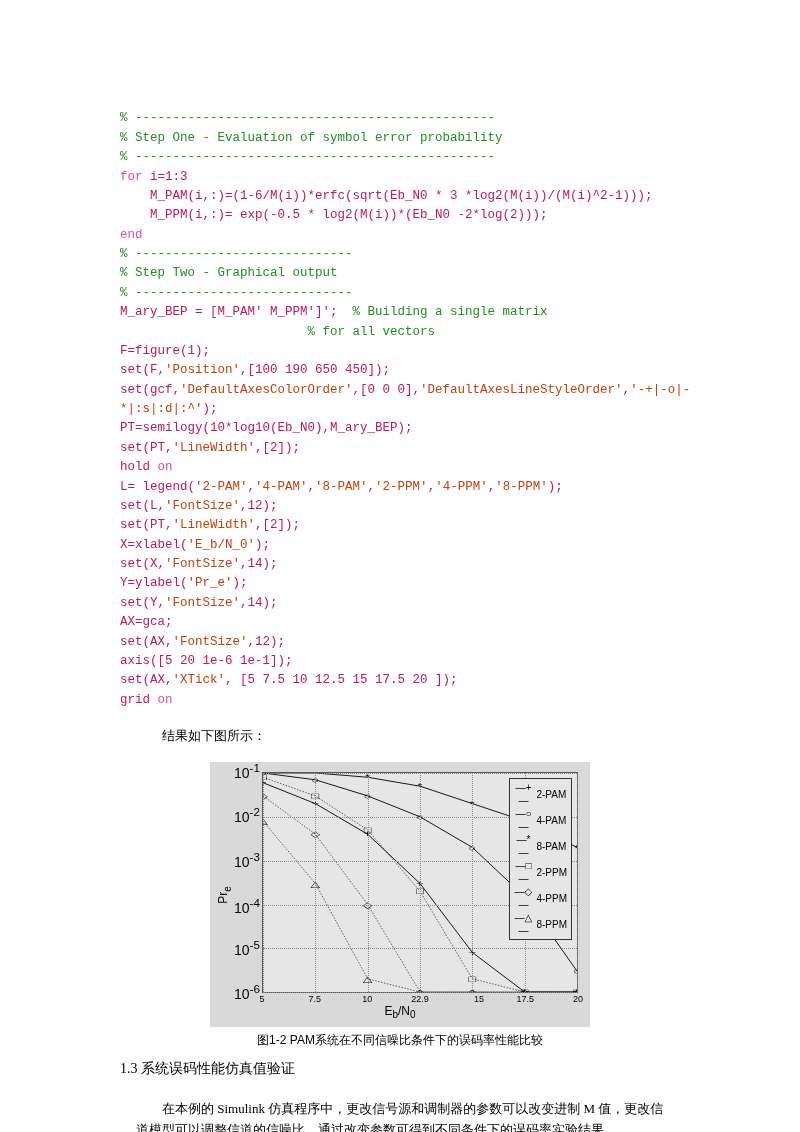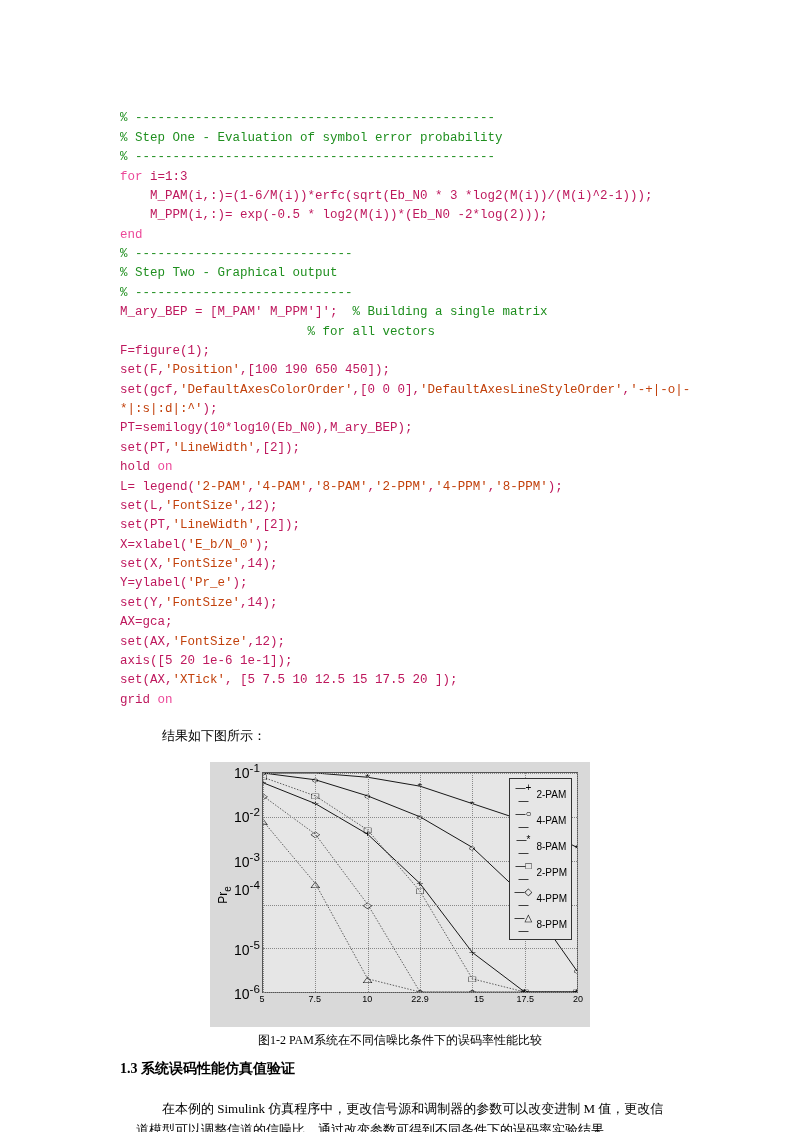--- a/index.html
+++ b/index.html
@@ -20,26 +20,26 @@
     white-space: pre;
   }
   .c-comment { color: #1f8f1f; }
   .c-keyword { color: #ec4899; }
   .c-string  { color: #c2410c; }
   .c-plain   { color: #be185d; }
   .indent { text-indent: 2em; margin: 16px; }
   h2.section {
     font-family: "SimHei", "SimSun", serif;
     font-size: 14px;
-    font-weight: bold;
+    font-weight: normal;
     margin: 6px 0 20px 0;
   }
   .caption {
     text-align: center;
-    font-family: Liberation Serif, serif;
+    font-family: Liberation Sans, sans-serif;
     font-size: 12px;
     margin: 4px 0 8px 0;
   }
   .chart-wrap {
     display: flex;
     justify-content: center;
     margin: 6px 0 2px 0;
   }
   
   .chart {
@@ -215,24 +215,25 @@
         <div class="legend-row">
           <span class="mk">—◇—</span>
           <span>4-PPM</span>
         </div>
         <div class="legend-row">
           <span class="mk">—△—</span>
           <span>8-PPM</span>
         </div>
       </div>
     <div class="ylabel">Pr<sub>e</sub></div>
+    <div class="xlabel">E<sub>b</sub>/N<sub>0</sub></div>
   <div class="ytick" style="top: 10px;">10<sup>-1</sup></div>
       <div class="ytick" style="top: 54.2px;">10<sup>-2</sup></div>
       <div class="ytick" style="top: 98.4px;">10<sup>-3</sup></div>
-      <div class="ytick" style="top: 127px;">10<sup>-4</sup></div>
+      <div class="ytick" style="top: 145px;">10<sup>-4</sup></div>
       <div class="ytick" style="top: 186.8px;">10<sup>-5</sup></div>
       <div class="ytick" style="top: 231px;">10<sup>-6</sup></div>
       <div class="xtick" style="left: 52px;">5</div>
       <div class="xtick" style="left: 104.667px;">7.5</div>
       <div class="xtick" style="left: 157.333px;">10</div>
       <div class="xtick" style="left: 210px;">22.9</div>
       <div class="xtick" style="left: 269px;">15</div>
       <div class="xtick" style="left: 315.333px;">17.5</div>
       <div class="xtick" style="left: 368px;">20</div>
     </div>

